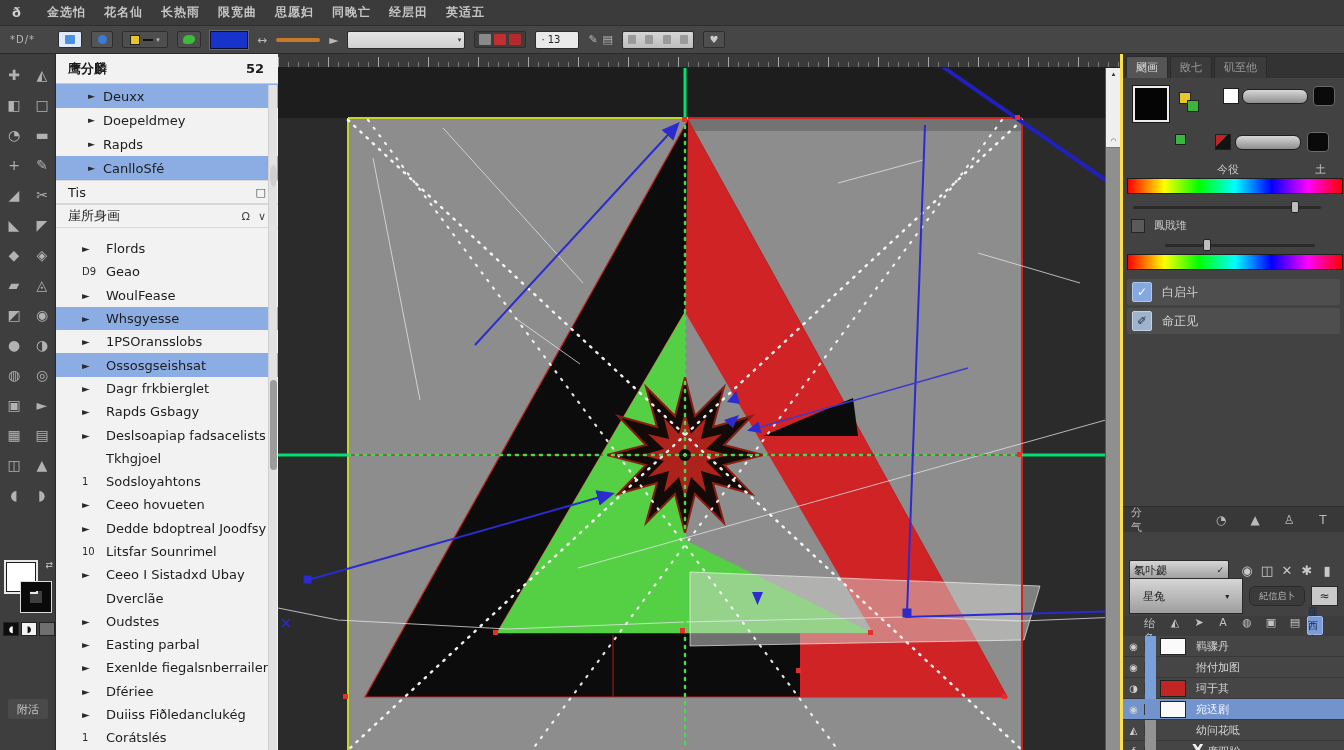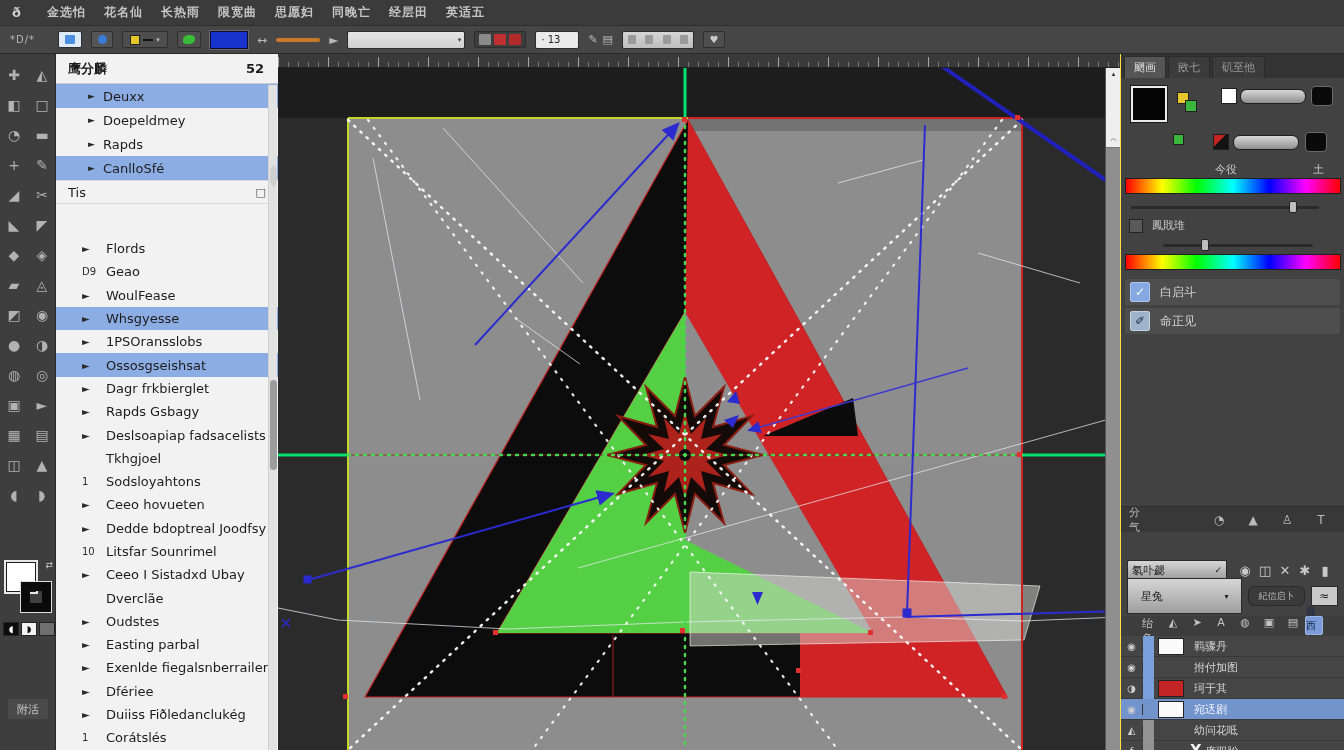--- a/index.html
+++ b/index.html
@@ -87,21 +87,21 @@
     background-image:repeating-linear-gradient(90deg,#a5a5a5 0 1px,transparent 1px 50px),
                      repeating-linear-gradient(90deg,#7a7a7a 0 1px,transparent 1px 10px);
     background-size:100% 10px,100% 5px;background-position:left bottom,left bottom;background-repeat:no-repeat}
   #artsvg{position:absolute;left:0;top:14px}
   #vscroll{position:absolute;right:0;top:14px;width:15px;height:682px;background:#8f8f8f;border-left:1px solid #555}
   #vthumb{position:absolute;left:0;top:0;width:15px;height:80px;background:#efefef;border-bottom:1px solid #777;
     display:flex;flex-direction:column;align-items:center;justify-content:space-between;padding:2px 0}
   #vthumb span{font-size:7px;color:#333}
 
   
-  #rightbar{position:absolute;left:1120px;top:54px;width:224px;height:696px;background:#3a3a3a;border-left:1px solid #fde047}
+  #rightbar{position:absolute;left:1120px;top:54px;width:224px;height:696px;background:#3a3a3a;border-left:3px solid #fde047}
   .rpanel{position:absolute;left:0;right:0;background:#424242}
   .rtabs{height:24px;background:#333;display:flex;align-items:flex-end;gap:2px;padding:3px 3px 0 3px}
   .rtab{padding:3px 9px;font-size:11px;color:#9a9a9a;background:#3b3b3b;border:1px solid #2b2b2b;border-bottom:none;
     border-radius:2px 2px 0 0;cursor:default;white-space:nowrap}
   .rtab[data-active="true"]{background:#555;color:#ddd}
   #colorpanel{top:0;height:222px}
   .bigswatch{position:absolute;left:10px;top:32px;width:36px;height:36px;background:#050505;border:2px solid #ececec;outline:1px solid #1a1a1a}
   .minisw-y{position:absolute;left:56px;top:38px;width:12px;height:12px;background:#e7c62c;border:1px solid #222}
   .minisw-g{position:absolute;left:64px;top:46px;width:12px;height:12px;background:#3bb53b;border:1px solid #222}
   .chiprow{position:absolute;height:20px}
@@ -290,20 +290,27 @@
 
       <div class="pinrow" data-selected="true">
         <span class="arrowg">►</span>
         <span>CanlloSfé</span>
       </div>
     </div>
   <div class="secrow">
     <span>Tis</span>
     <span class="sico">□</span>
   </div>
+  <div class="secrow">
+    <span>崖所身画</span>
+    <span class="sico">
+      <span>Ω</span>
+      <span>∨</span>
+    </span>
+  </div>
   <div id="lp-list">
 
       <div class="prow" data-selected="false">
         <span class="pprefix">►</span>
         <span class="plabel">Flords</span>
       </div>
 
       <div class="prow" data-selected="false">
         <span class="pprefix">D9</span>
         <span class="plabel">Geao</span>

